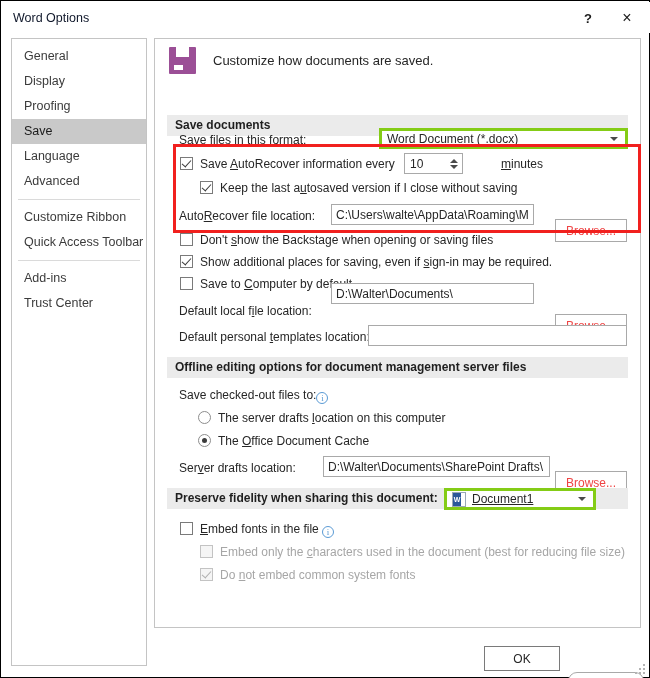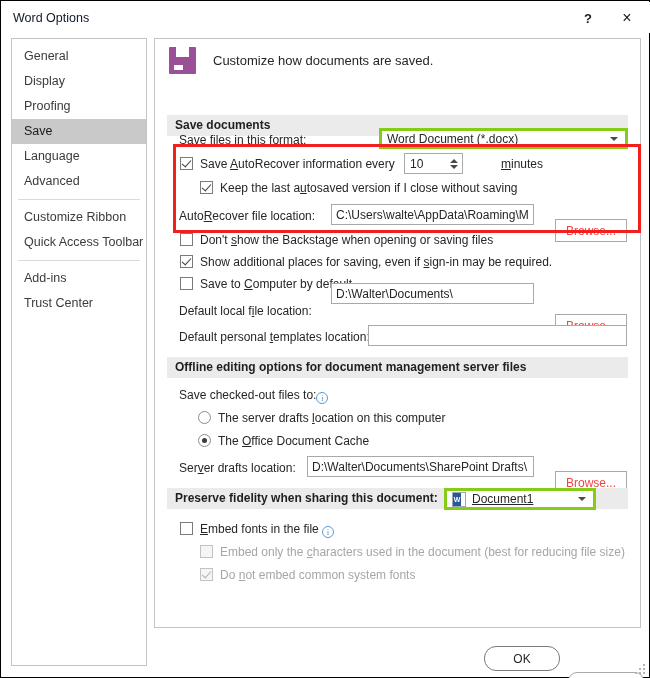--- a/index.html
+++ b/index.html
@@ -428,21 +428,21 @@
       <div class="row" style="left:43px; top:372px;">
         <span class="rb"></span><span class="chk-label">The server drafts <u>l</u>ocation on this computer</span>
       </div>
       <div class="row" style="left:43px; top:395px;">
         <span class="rb sel"></span><span class="chk-label">The <u>O</u>ffice Document Cache</span>
       </div>
 
       <div class="row" style="left:24px; top:422px;">
         Ser<u>v</u>er drafts location:
       </div>
-      <input type="text" class="tbox" style="position: absolute; left: 152px; top: 417px; width: 227px;" value="D:\Walter\Documents\SharePoint Drafts\">
+      <input type="text" class="tbox" style="position: absolute; left: 168px; top: 417px; width: 227px;" value="D:\Walter\Documents\SharePoint Drafts\">
       <div class="btn" style="left:400px; top:416px; width:72px;">Browse...</div>
 
       <div class="group-bar" style="top:449px;">Preserve fidelity when sharing this document:</div>
       <div class="combo" style="left:289px; top:449px; width:152px; height:22px;">
         <span class="word-ico"></span>
         <span>Document1</span>
         <span class="arrow"></span>
       </div>
 
       <div class="row" style="left:25px; top:483px;">
@@ -451,21 +451,21 @@
       <div class="row" style="left:45px; top:506px;">
         <span class="cb dis"></span><span class="chk-label dis-text">Embed only the <u>c</u>haracters used in the document (best for reducing file size)</span>
       </div>
       <div class="row" style="left:45px; top:529px;">
         <span class="cb dis checked"></span><span class="chk-label dis-text">Do <u>n</u>ot embed common system fonts</span>
       </div>
 
     </div>
   </div>
 
-  <div class="foot-btn default" style="left:483px; top:645px;border-radius:12px;">OK</div>
+  <div class="foot-btn default" style="left:483px; top:645px;">OK</div>
   <div class="foot-btn" style="left:567px; top:671px;border-radius:9px;">Cancel</div>
 
   <div class="grip">
     <i style="left:8px; top:8px;"></i>
     <i style="left:4px; top:8px;"></i>
     <i style="left:8px; top:4px;"></i>
     <i style="left:0px; top:8px;"></i>
     <i style="left:8px; top:0px;"></i>
     <i style="left:4px; top:4px;"></i>
   </div>

